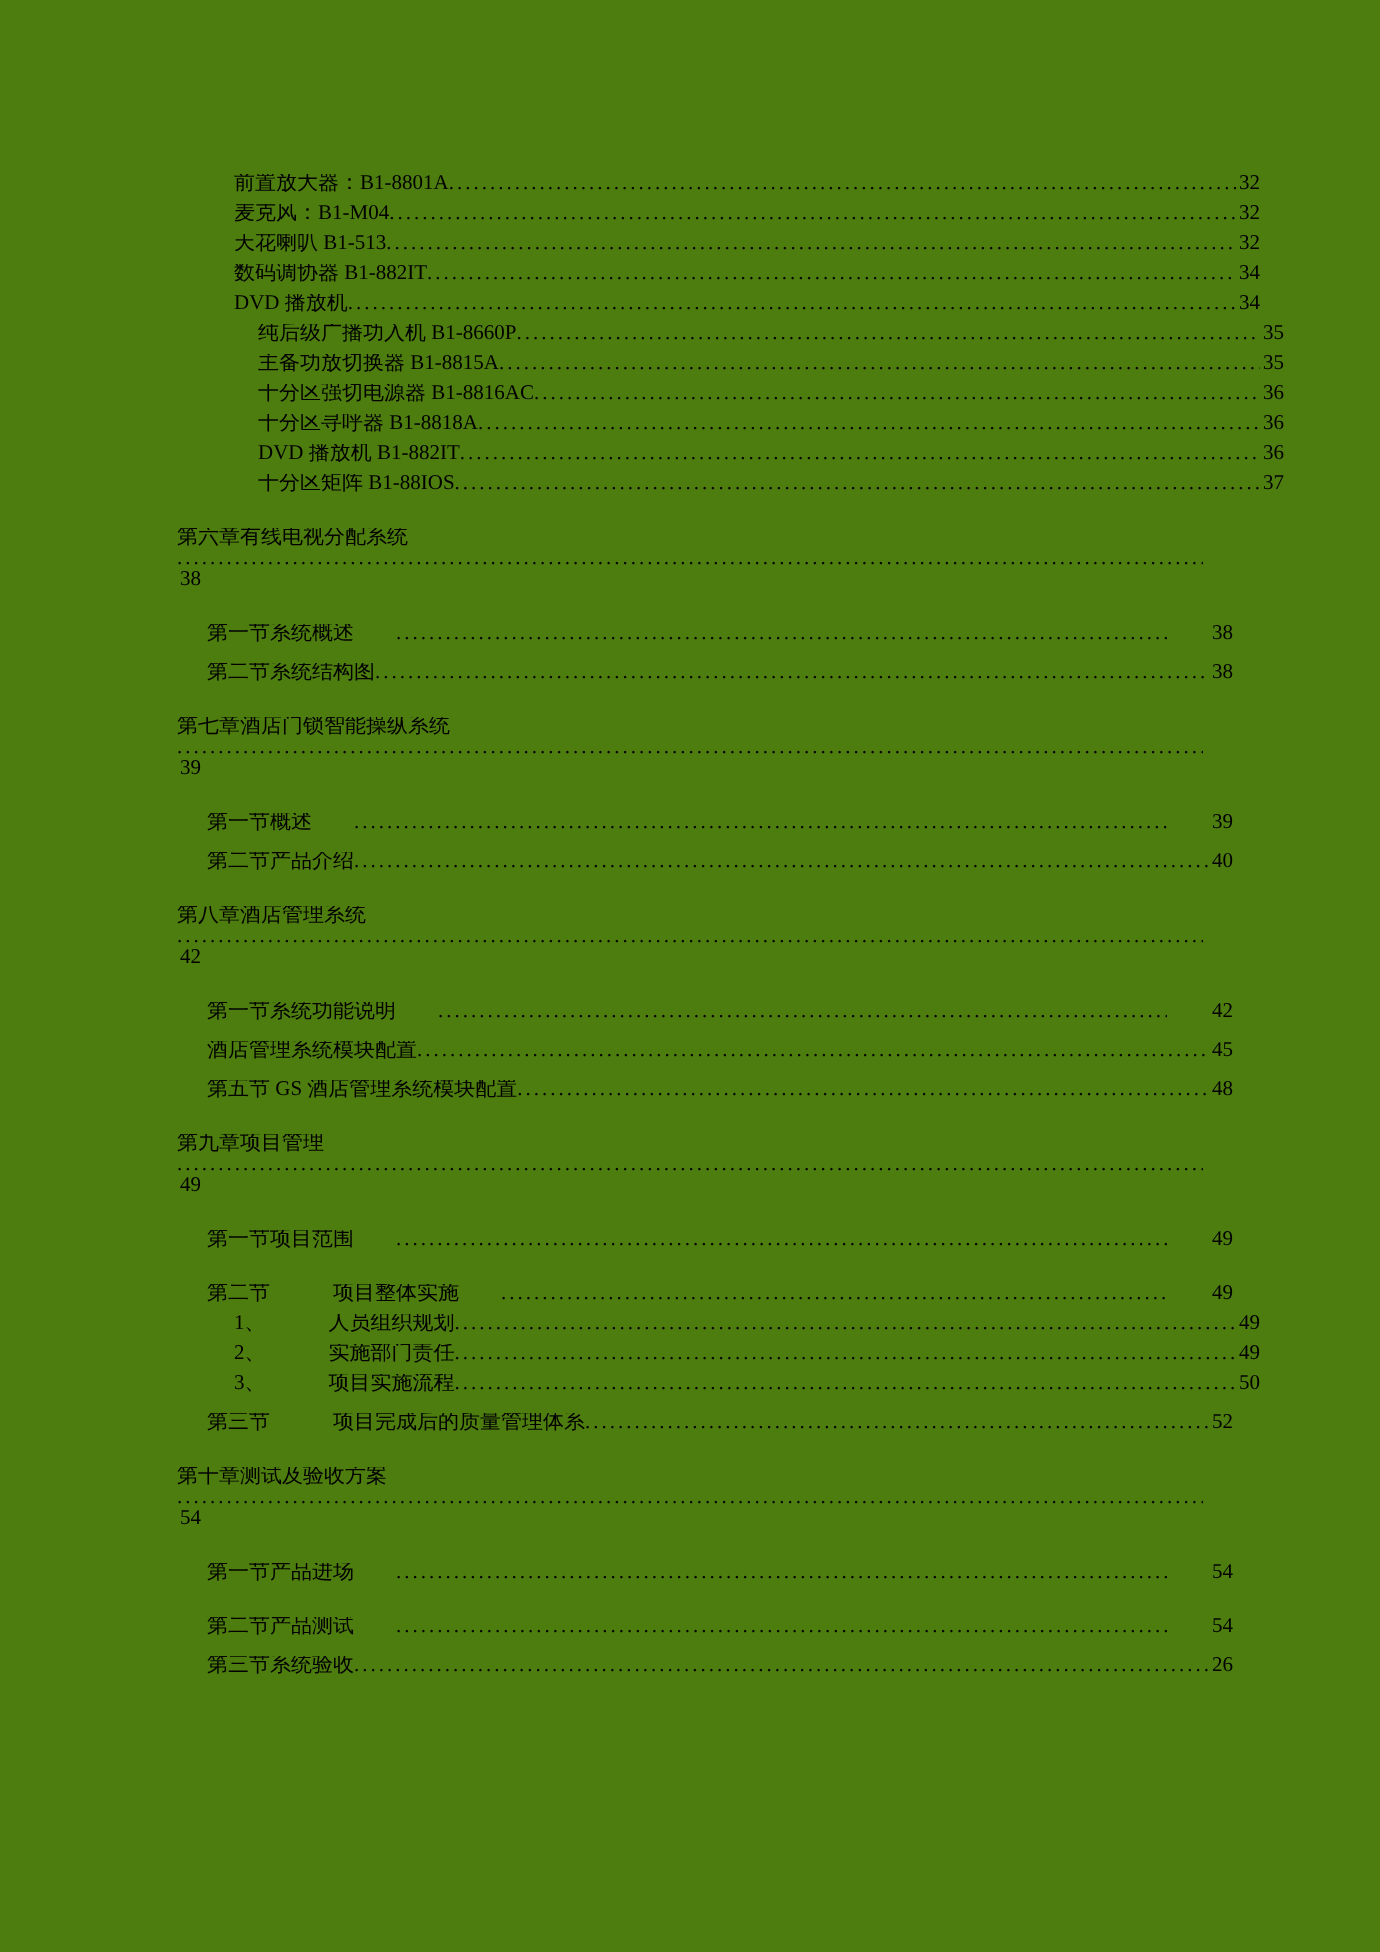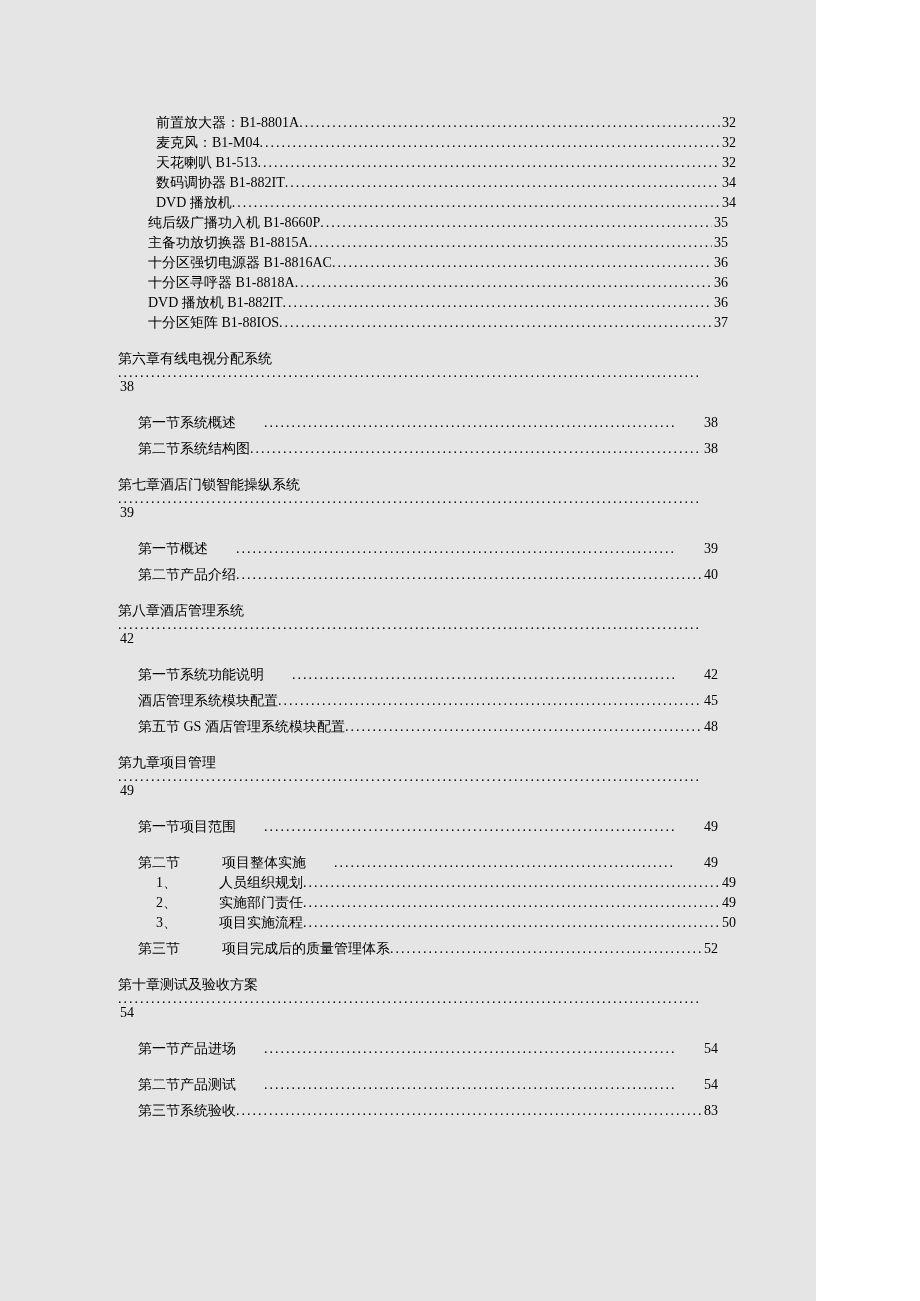--- a/index.html
+++ b/index.html
@@ -4,23 +4,23 @@
 <style>
   body {
     background: #fff;
     margin: 0;
     font-family: "SimSun", "宋体", serif;
     font-size: 14px;
     color: #000;
     line-height: 1.0;
   }
   .page {
-    width: 816px;
+    width: 920px;
     min-height: 1301px;
-    background: #e5e5e5;
+    background: #4d7c0f;
     box-sizing: border-box;
     padding: 110px 118px 0 118px;
   }
   .toc-row {
     display: flex;
     align-items: baseline;
     white-space: nowrap;
     overflow: hidden;
     width: 100%;
   }
@@ -35,21 +35,21 @@
   .toc-leader::after {
     content: "..................................................................................................................................................................................................";
   }
   .toc-page {
     flex: 0 0 auto;
     padding-left: 2px;
   }
   .lvl0 { margin-left: 0px;   margin-top: 22px; margin-bottom: 4px; flex-direction: column; }
   .lvl1 { margin-left: 20px;  margin-top: 12px; margin-bottom: 0px; }
   .lvl2 { margin-left: 38px;  margin-top: 6px;  margin-bottom: 0px; }
-  .lvl3 { margin-left: 30px;  margin-top: 6px;  margin-bottom: 0px; }
+  .lvl3 { margin-left: 54px;  margin-top: 6px;  margin-bottom: 0px; }
   .gap-before { margin-top: 22px !important; gap: 28px; }
   .italic { font-style: italic; }
   .num-cell { display:inline-block; width:42px; }
 </style>
 </head>
 <body>
 
 <div class="page">
   <div id="toc">
       <div class="toc-row lvl2">
@@ -203,16 +203,16 @@
         <span class="toc-page">54</span>
       </div>
       <div class="toc-row lvl1 gap-before">
         <span class="toc-label">第二节产品测试 </span>
         <span class="toc-leader"></span>
         <span class="toc-page">54</span>
       </div>
       <div class="toc-row lvl1">
         <span class="toc-label">第三节系统验收 </span>
         <span class="toc-leader"></span>
-        <span class="toc-page">83</span>
+        <span class="toc-page">26</span>
       </div>
     </div>
 </div>
 
 </body></html>

